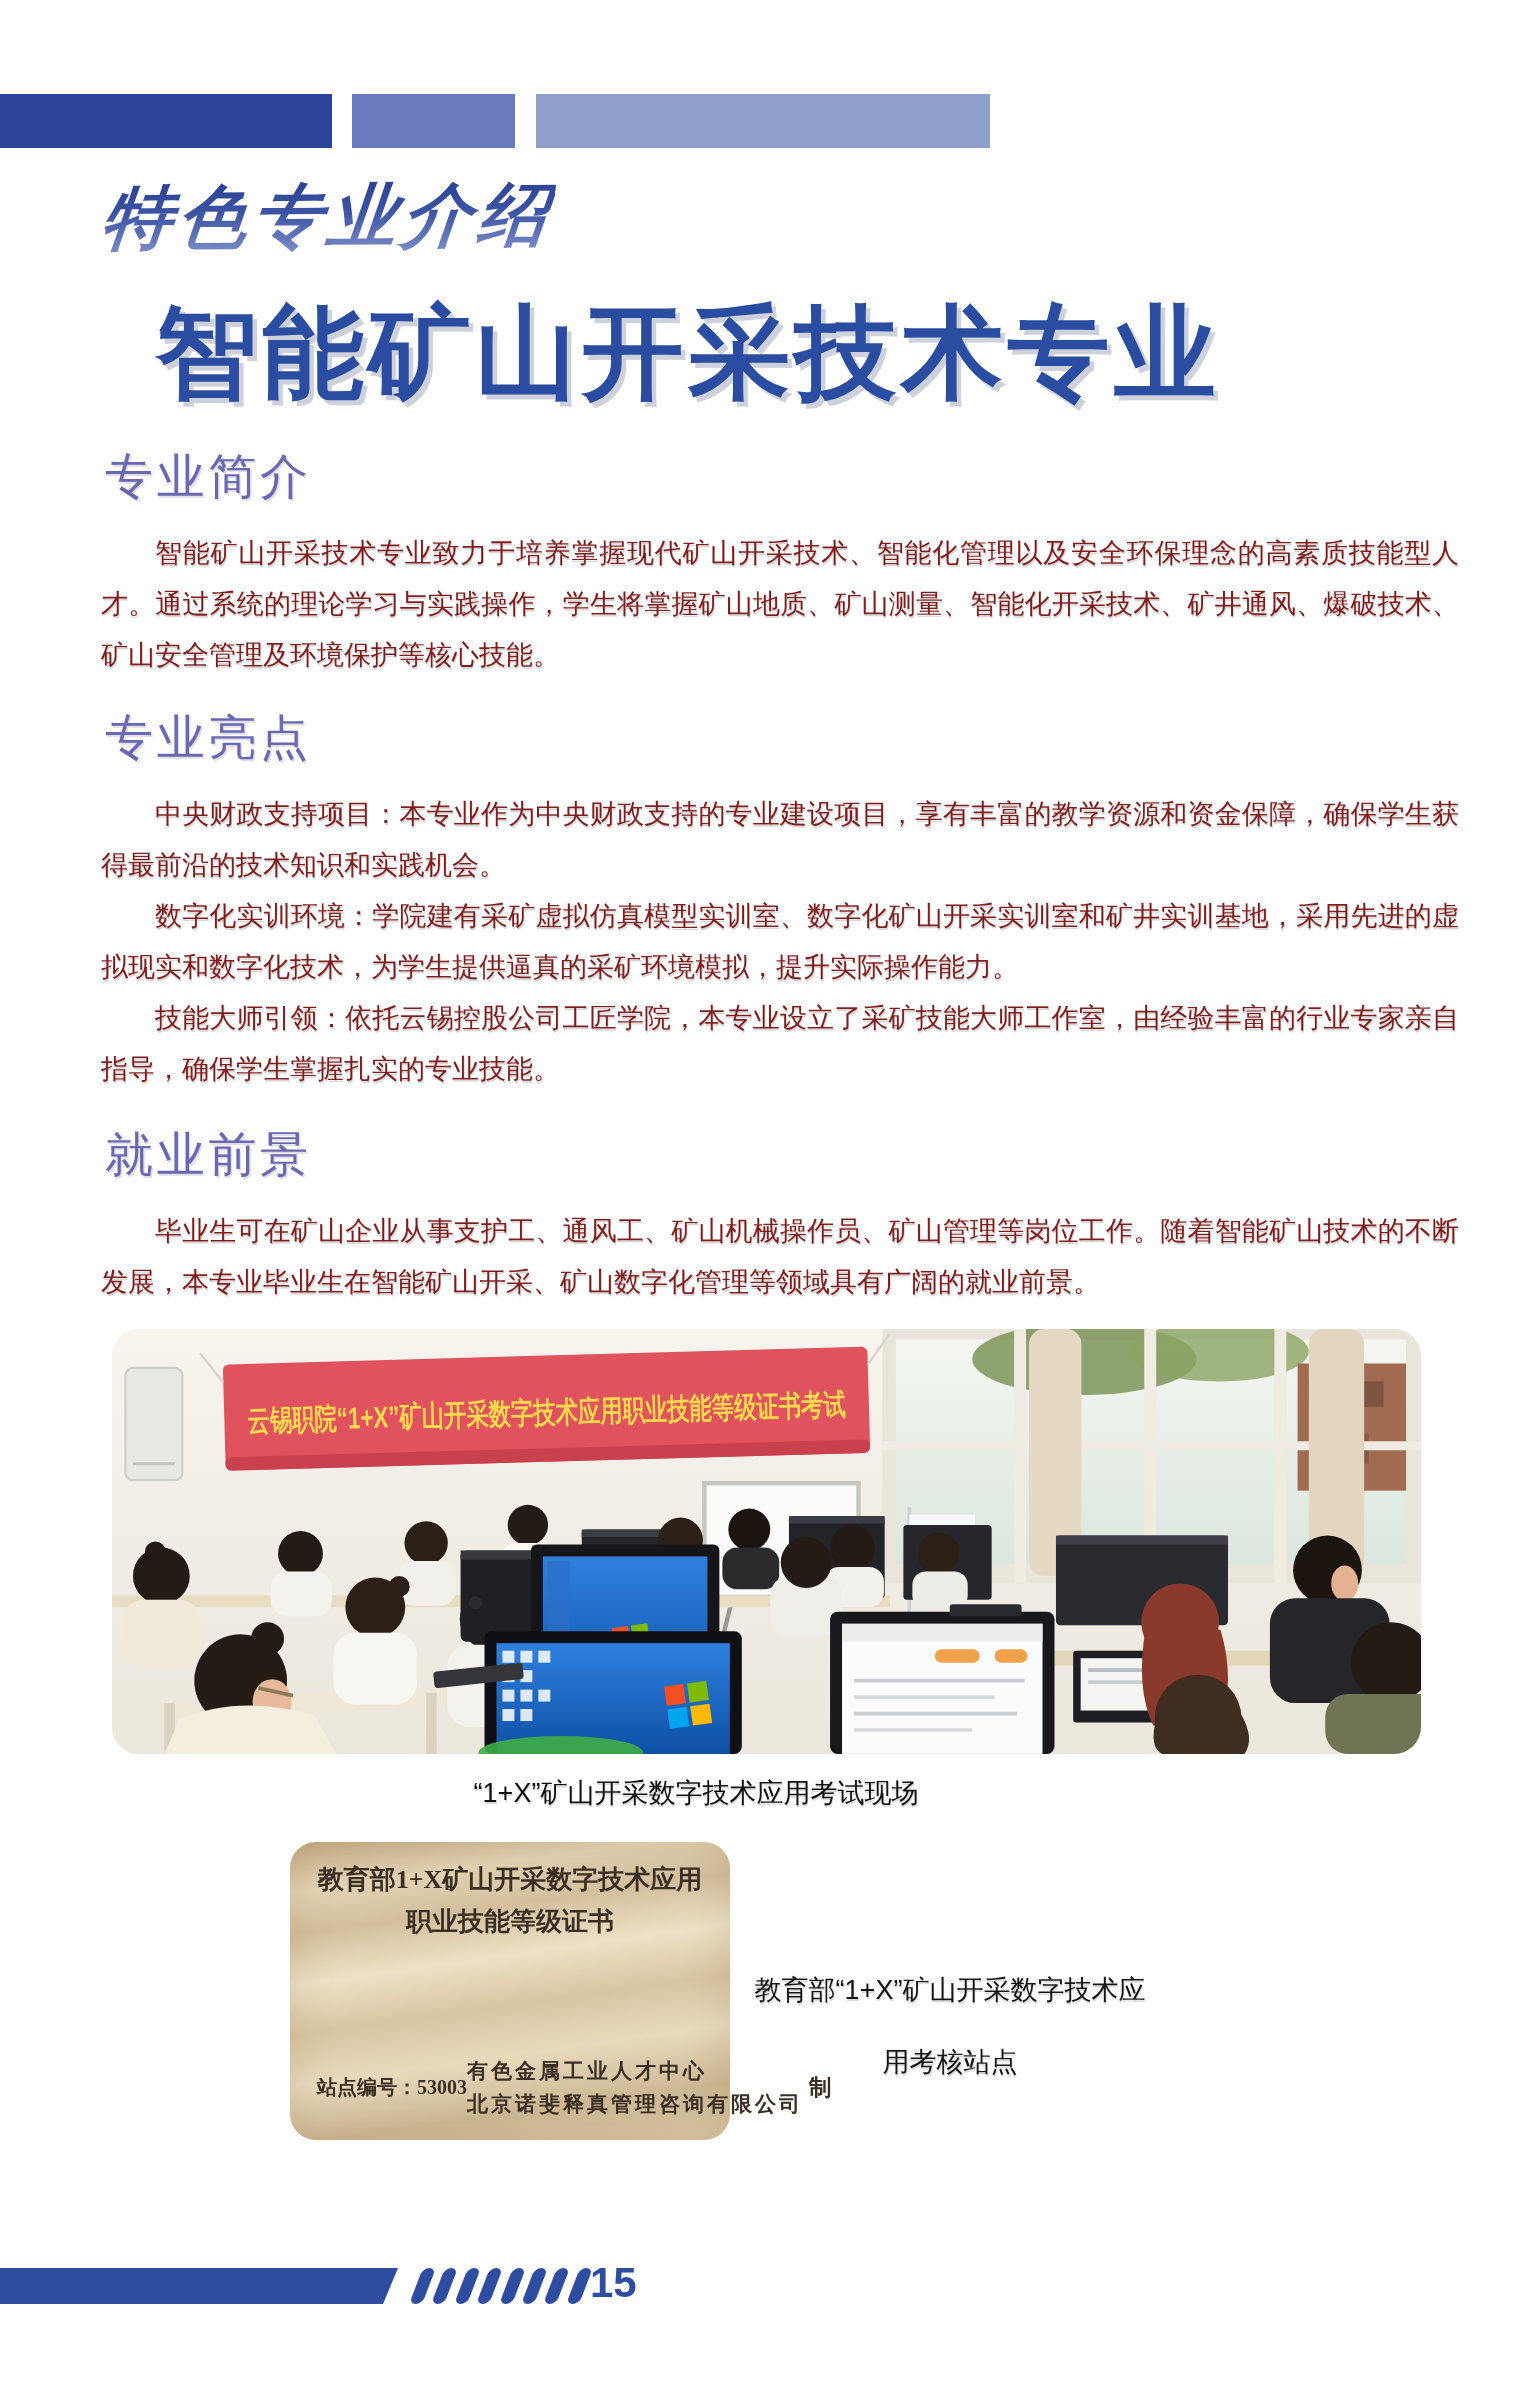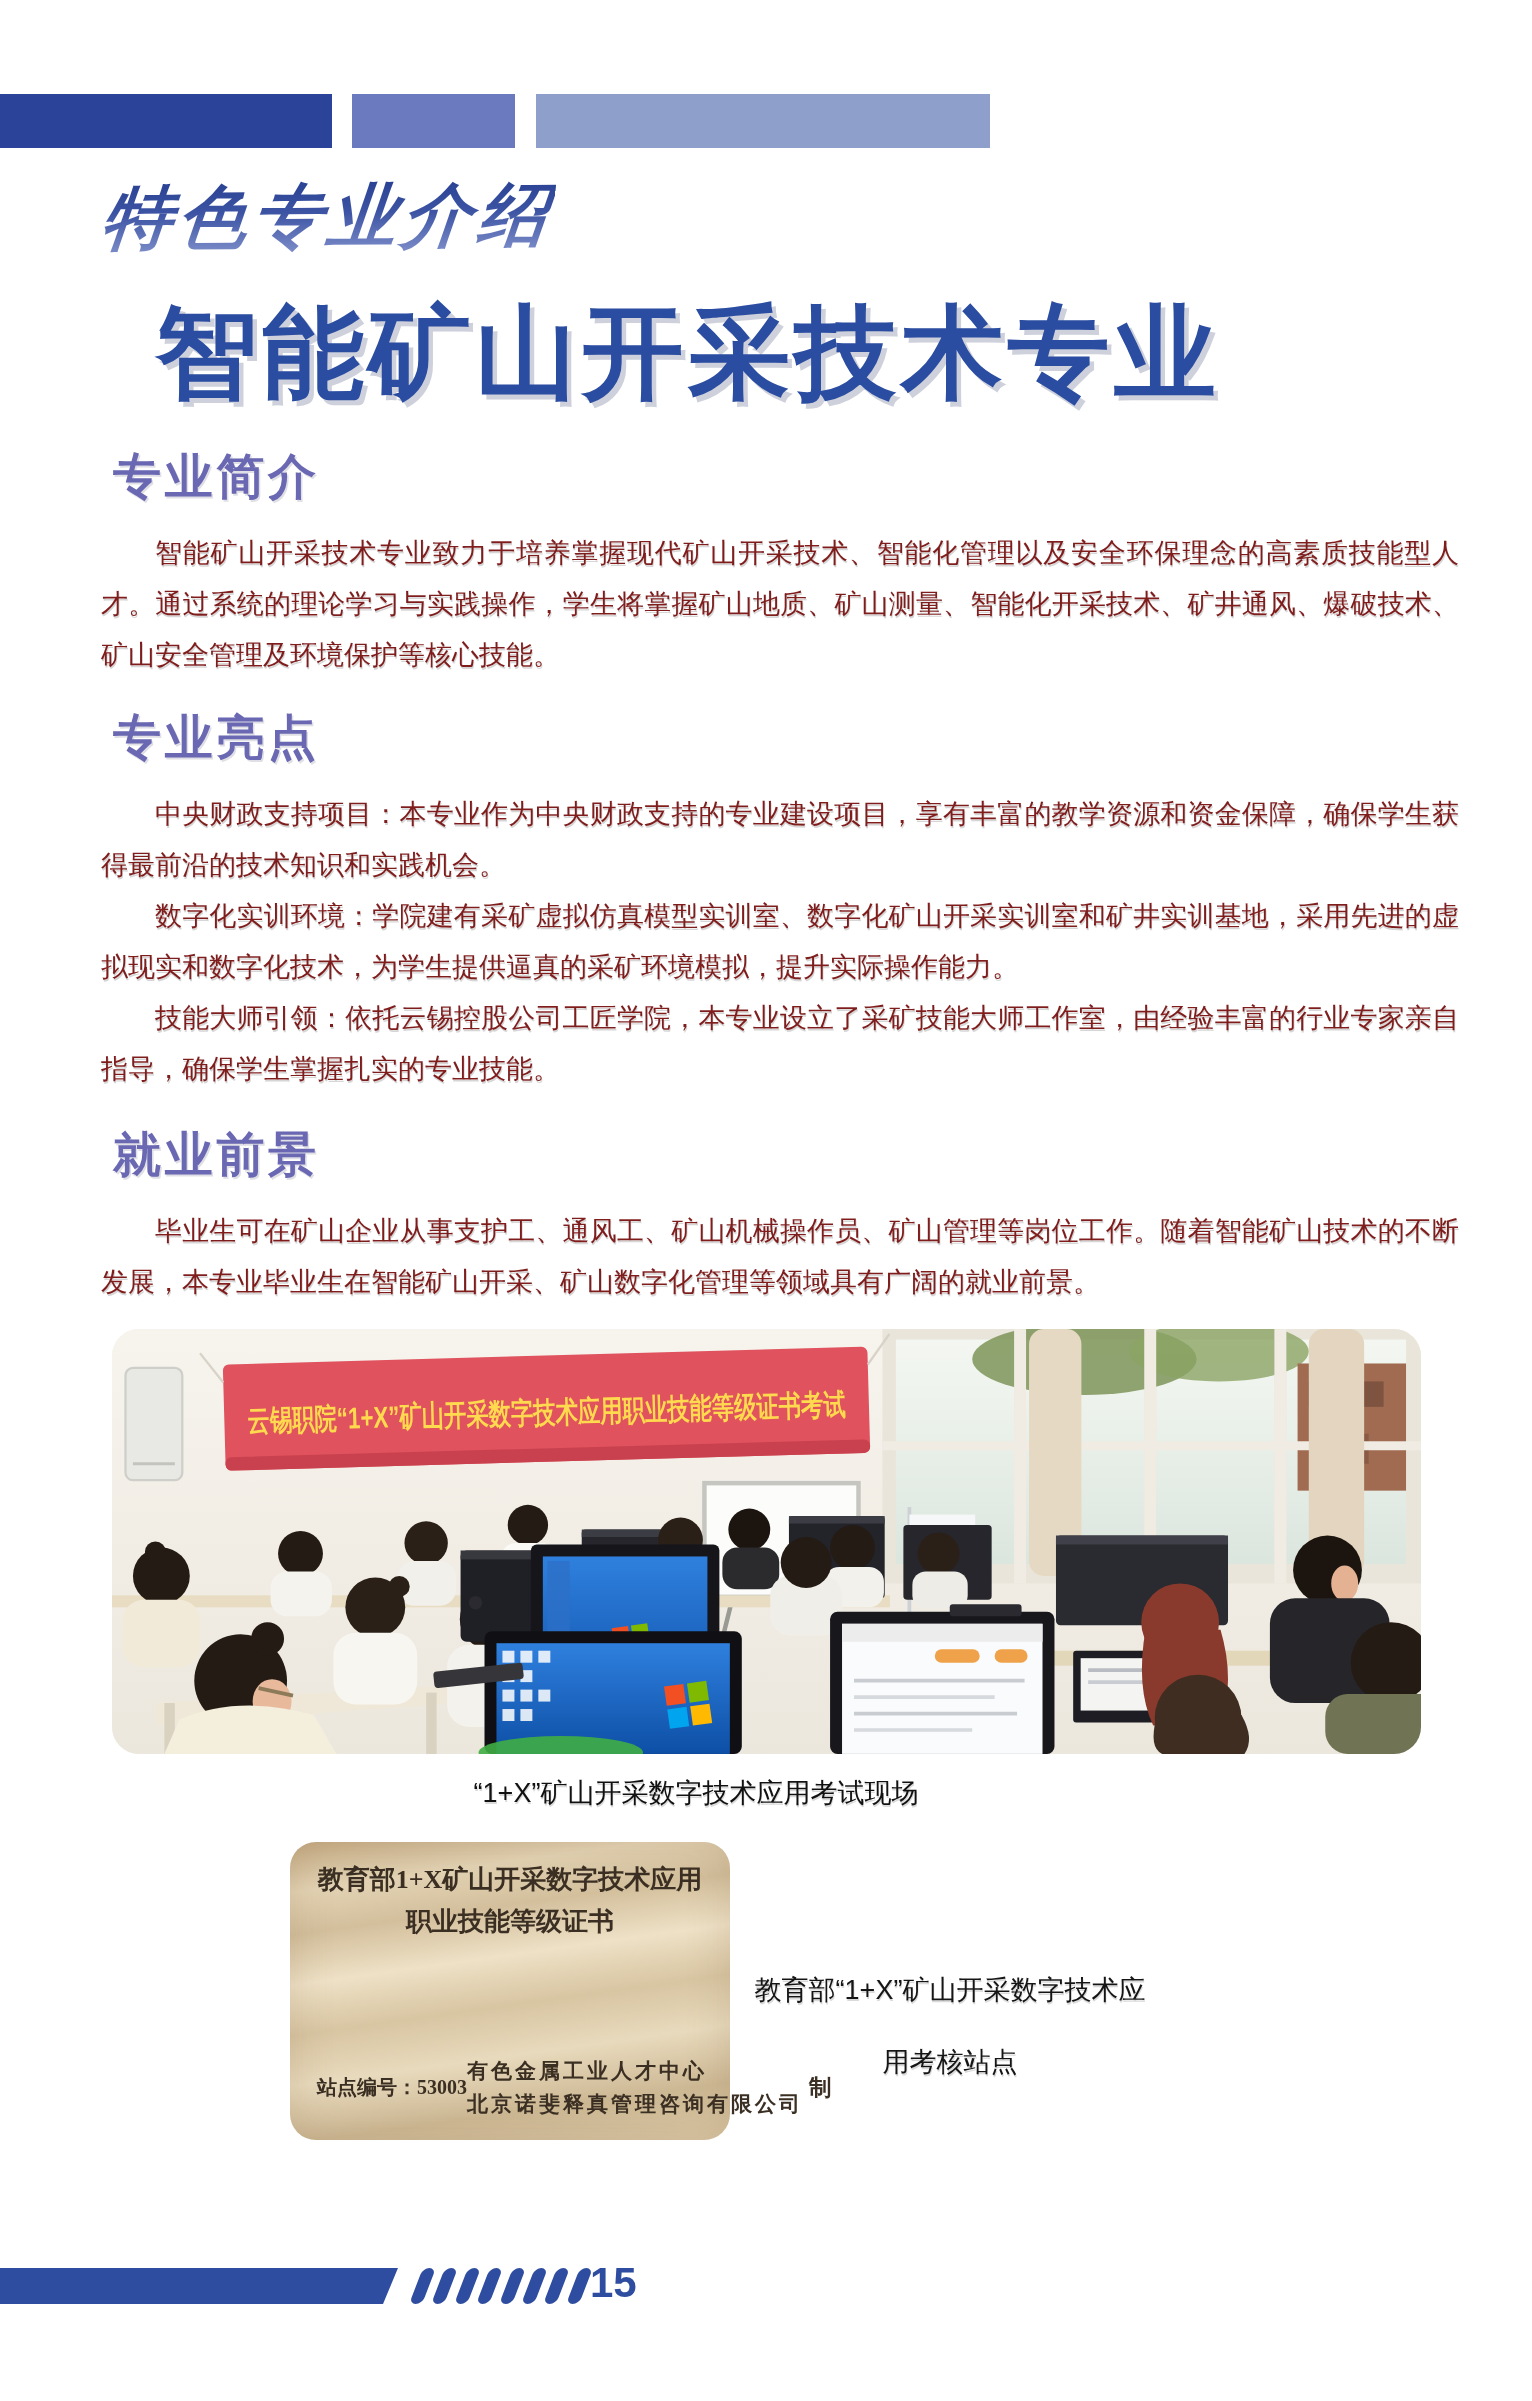--- a/index.html
+++ b/index.html
@@ -33,23 +33,23 @@
     text-align:center;
     font-size:102px;font-weight:900;
     letter-spacing:4.5px;
     color:#2b4da1;
     text-shadow:4.5px 5.2px 0 rgba(125,135,160,0.38);
     white-space:nowrap;
   }
   
   .content{position:absolute;top:447px;left:101px;width:1358px;}
   .section-heading{
-    font-size:48px;font-weight:700;line-height:60px;
+    font-size:48px;font-weight:400;line-height:60px;
     color:#6a68b2;letter-spacing:3.7px;
-    margin:0 0 21px 12px;
+    margin:0 0 21px 4px;
     text-shadow:1.5px 2.2px 0 rgba(80,80,110,0.18);
   }
   .section-heading.later{margin-top:27px;}
   .section-heading.last{margin-top:30px;}
   .body-par{
     font-size:27px;line-height:51px;margin:0;
     color:#7f1d1d;font-weight:500;
     text-align:justify;text-indent:2em;
     text-shadow:0.7px 1.5px 0 rgba(70,70,70,0.22);
   }

